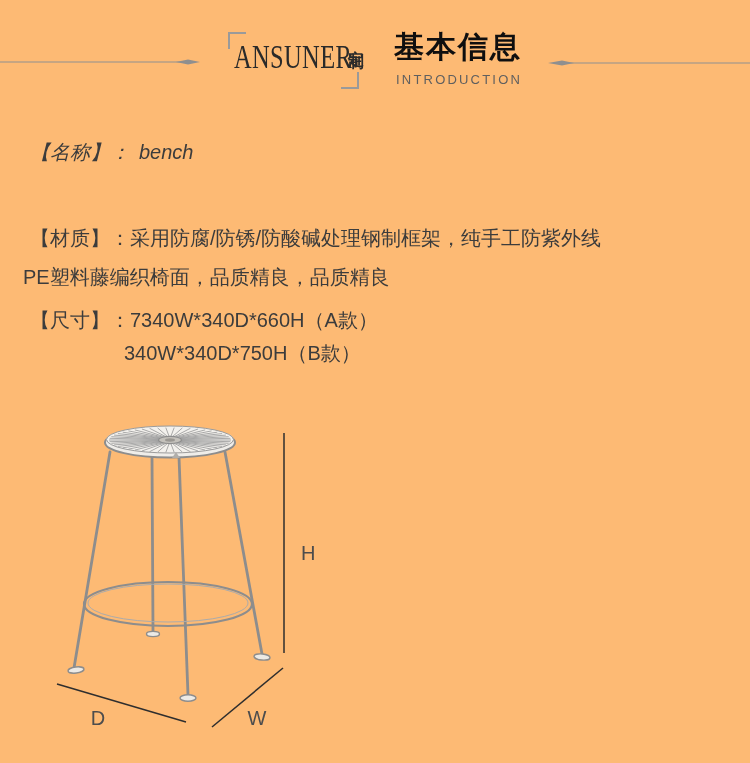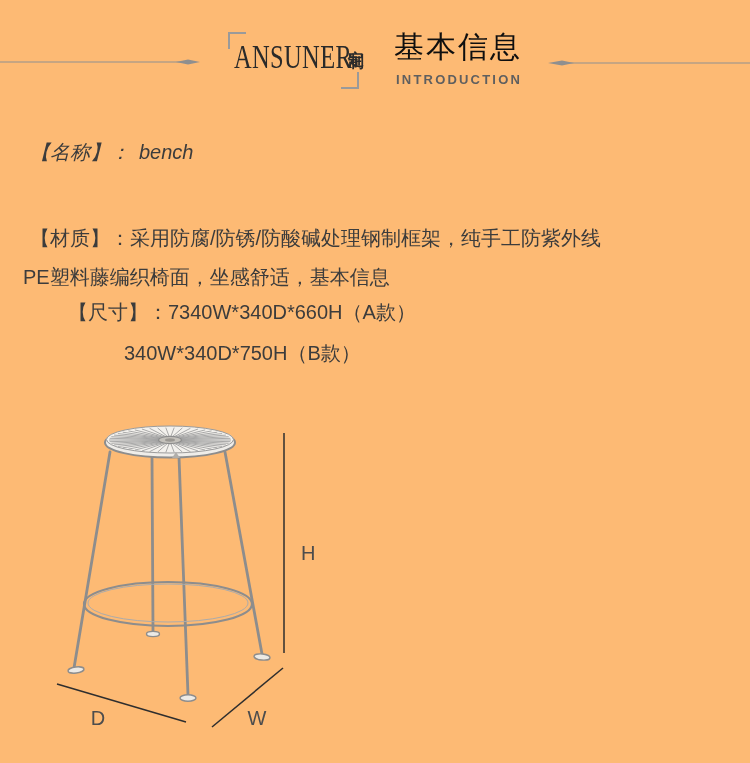--- a/index.html
+++ b/index.html
@@ -20,25 +20,25 @@
     position:absolute; left:8px; top:12px; font-family:"Liberation Serif", serif;
     font-size:34px; line-height:1; color:#2a2a2a; white-space:nowrap;
     transform:scaleX(.72); transform-origin:0 0; letter-spacing:.5px;
   }
   .brand-suffix {
     position:absolute; left:122px; top:9px; writing-mode:vertical-rl;
     font-family:"Liberation Serif", serif; font-size:16px; font-weight:700;
     letter-spacing:3px; color:#2b2b2b; line-height:1;
   }
   .page-title {
-    position:absolute; left:394px; top:30px; font-size:30px; font-weight:400;
+    position:absolute; left:394px; top:30px; font-size:30px; font-weight:700;
     letter-spacing:2px; color:#0f0f0f; line-height:1.1; white-space:nowrap;
   }
   .page-subtitle {
-    position:absolute; left:396px; top:72px; font-size:13px; font-weight:700;
+    position:absolute; left:396px; top:72px; font-size:13px; font-weight:400;
     letter-spacing:2.2px; color:#5f5f5f; white-space:nowrap;
   }
   
   .spec-row {
     position:absolute; left:30px; font-size:20px; color:#3c3c3c;
     line-height:1.2; white-space:nowrap;
   }
   .spec-label { color:#3c3c3c; }
   .val-gap { margin-left:9px; }
   
@@ -73,24 +73,24 @@
   <div class="spec-row" style="top:140px;font-style:italic;">
     <span class="spec-label">【名称】：</span><span class="val-gap">bench</span>
   </div>
 
 
   <div class="spec-row" style="top:226px;">
     <span class="spec-label">【材质】：</span><span>采用防腐/防锈/防酸碱处理钢制框架，纯手工防紫外线</span>
   </div>
 
   <div class="spec-row" style="top:265px; left:23px;">
-    <span>PE塑料藤编织椅面，坐感舒适，基本信息</span>
+    <span>PE塑料藤编织椅面，品质精良，品质精良</span>
   </div>
 
-  <div class="spec-row" style="top:300px;margin-left:38px;">
+  <div class="spec-row" style="top:308px;">
     <span class="spec-label">【尺寸】：</span><span>7340W*340D*660H（A款）</span>
   </div>
 
   <div class="spec-row" style="top:341px; left:124px;">
     <span>340W*340D*750H（B款）</span>
   </div>
 
   <svg id="stool-svg" width="340" height="340" viewBox="0 412 340 340" xmlns="http://www.w3.org/2000/svg">
 
     <g class="sketch" stroke-width="2.8">

